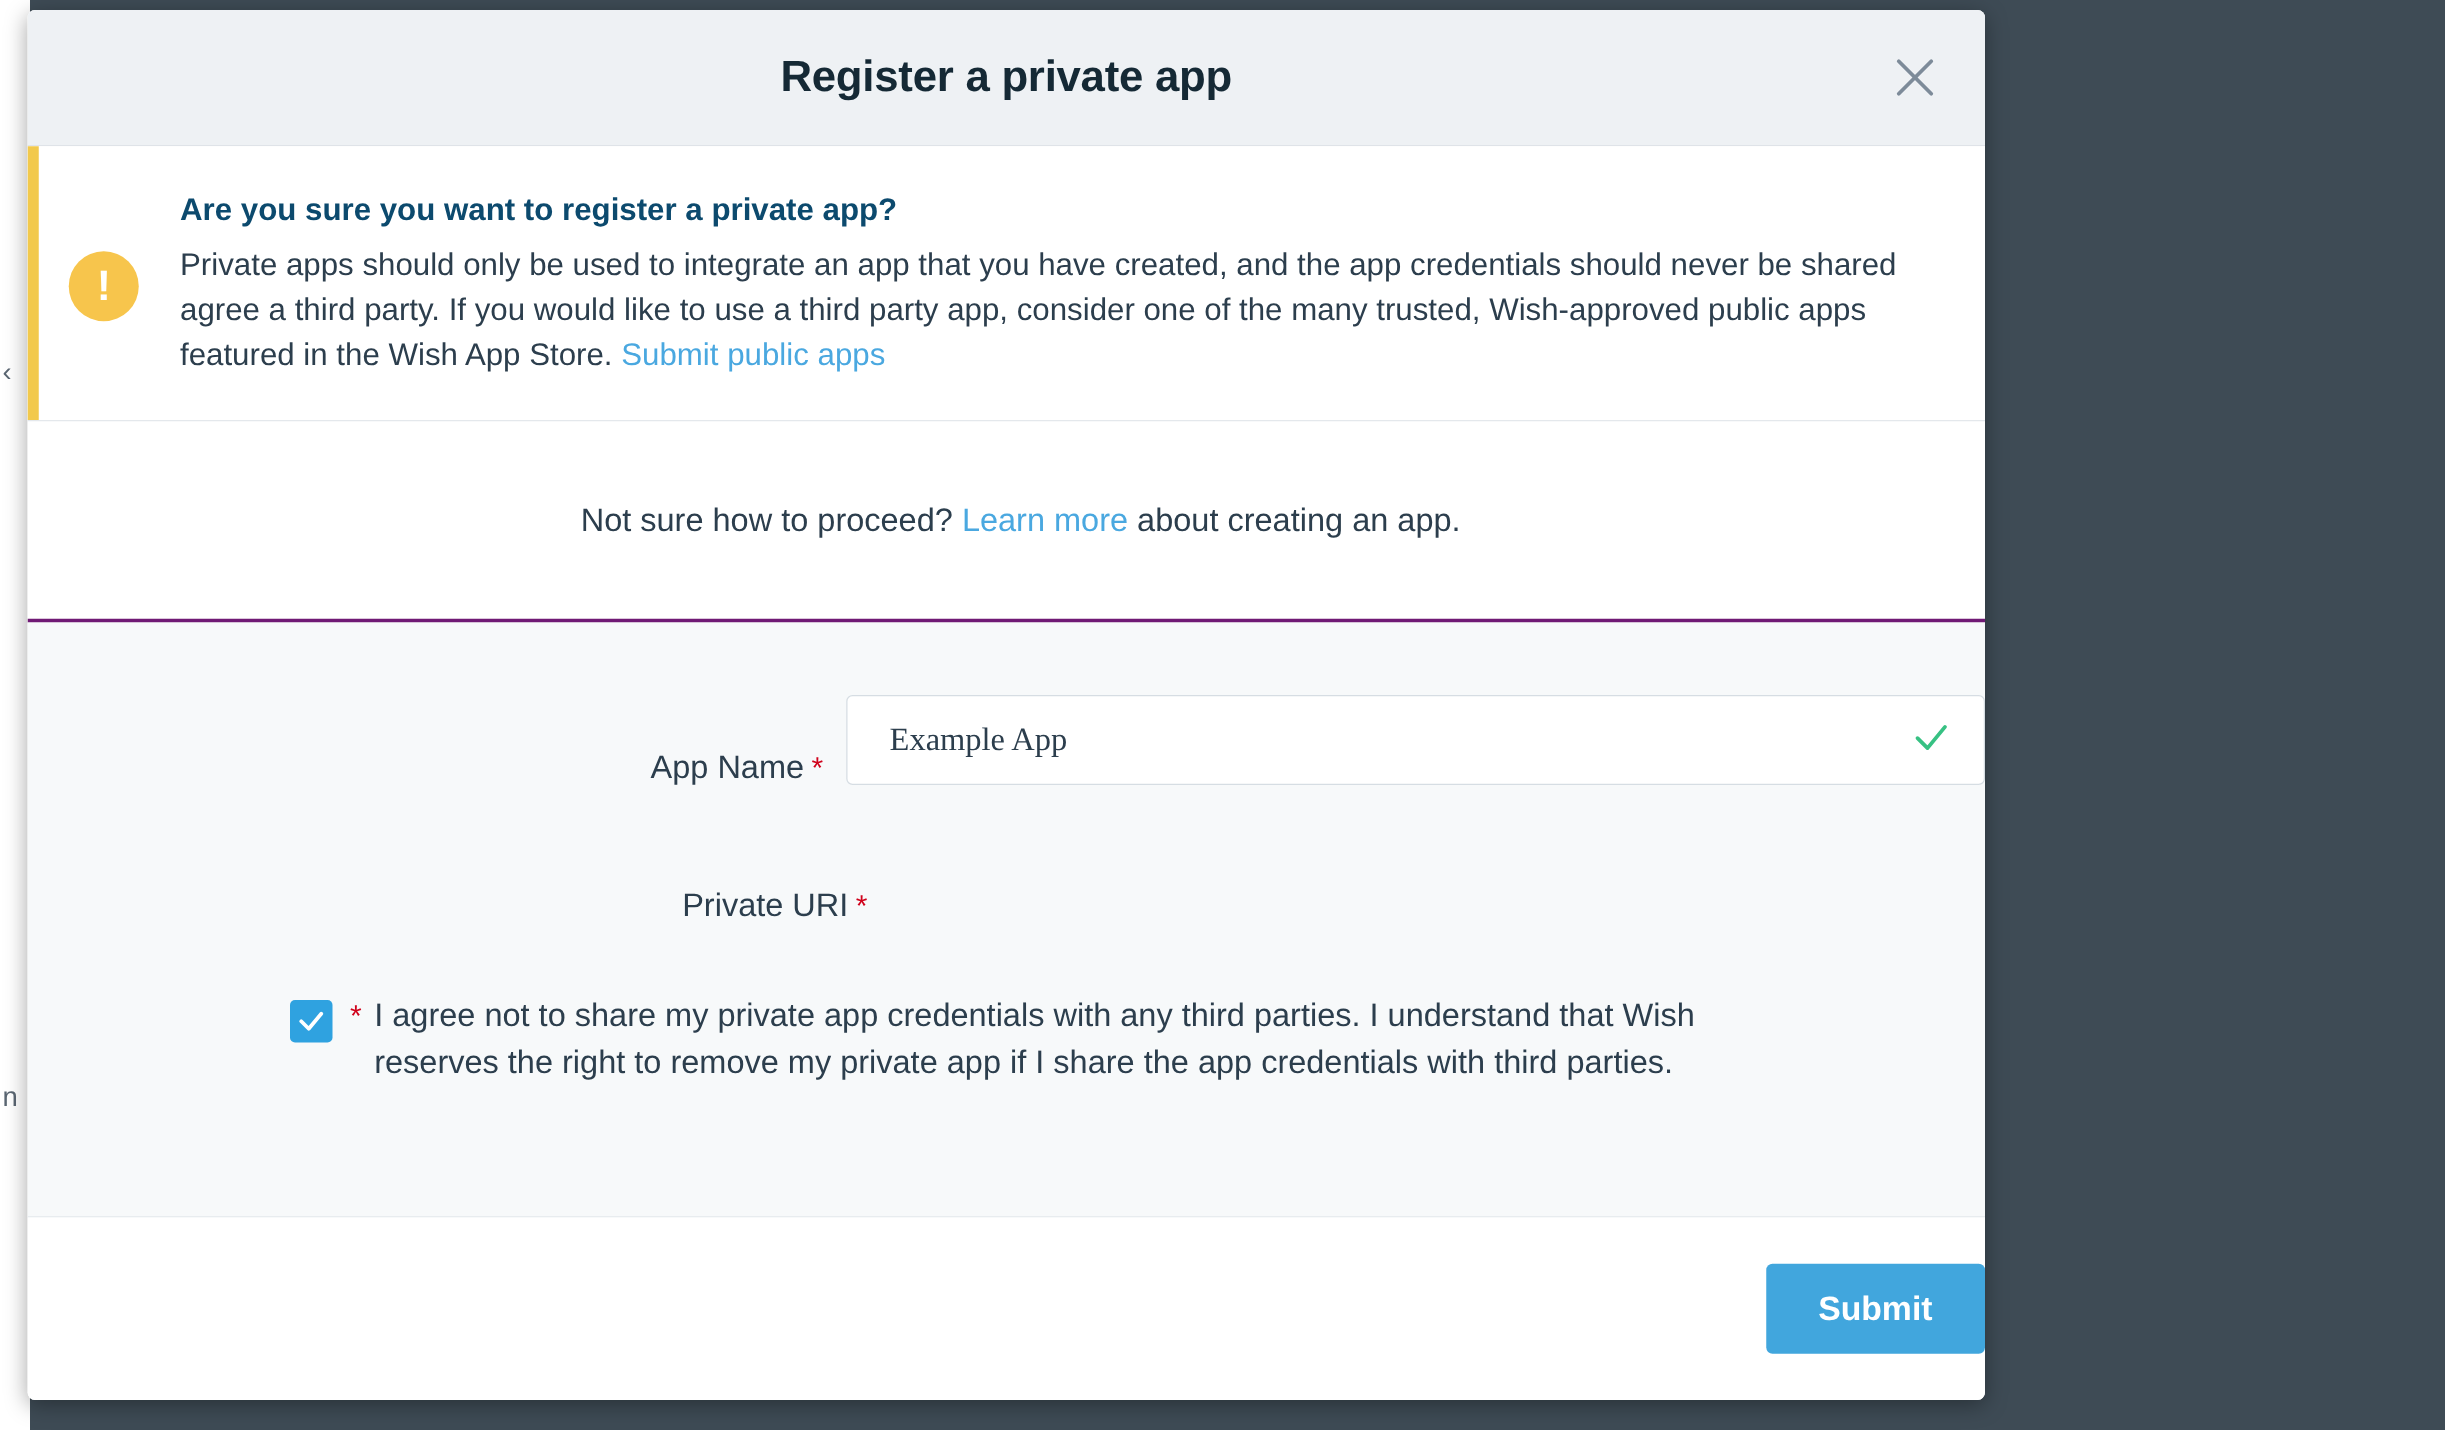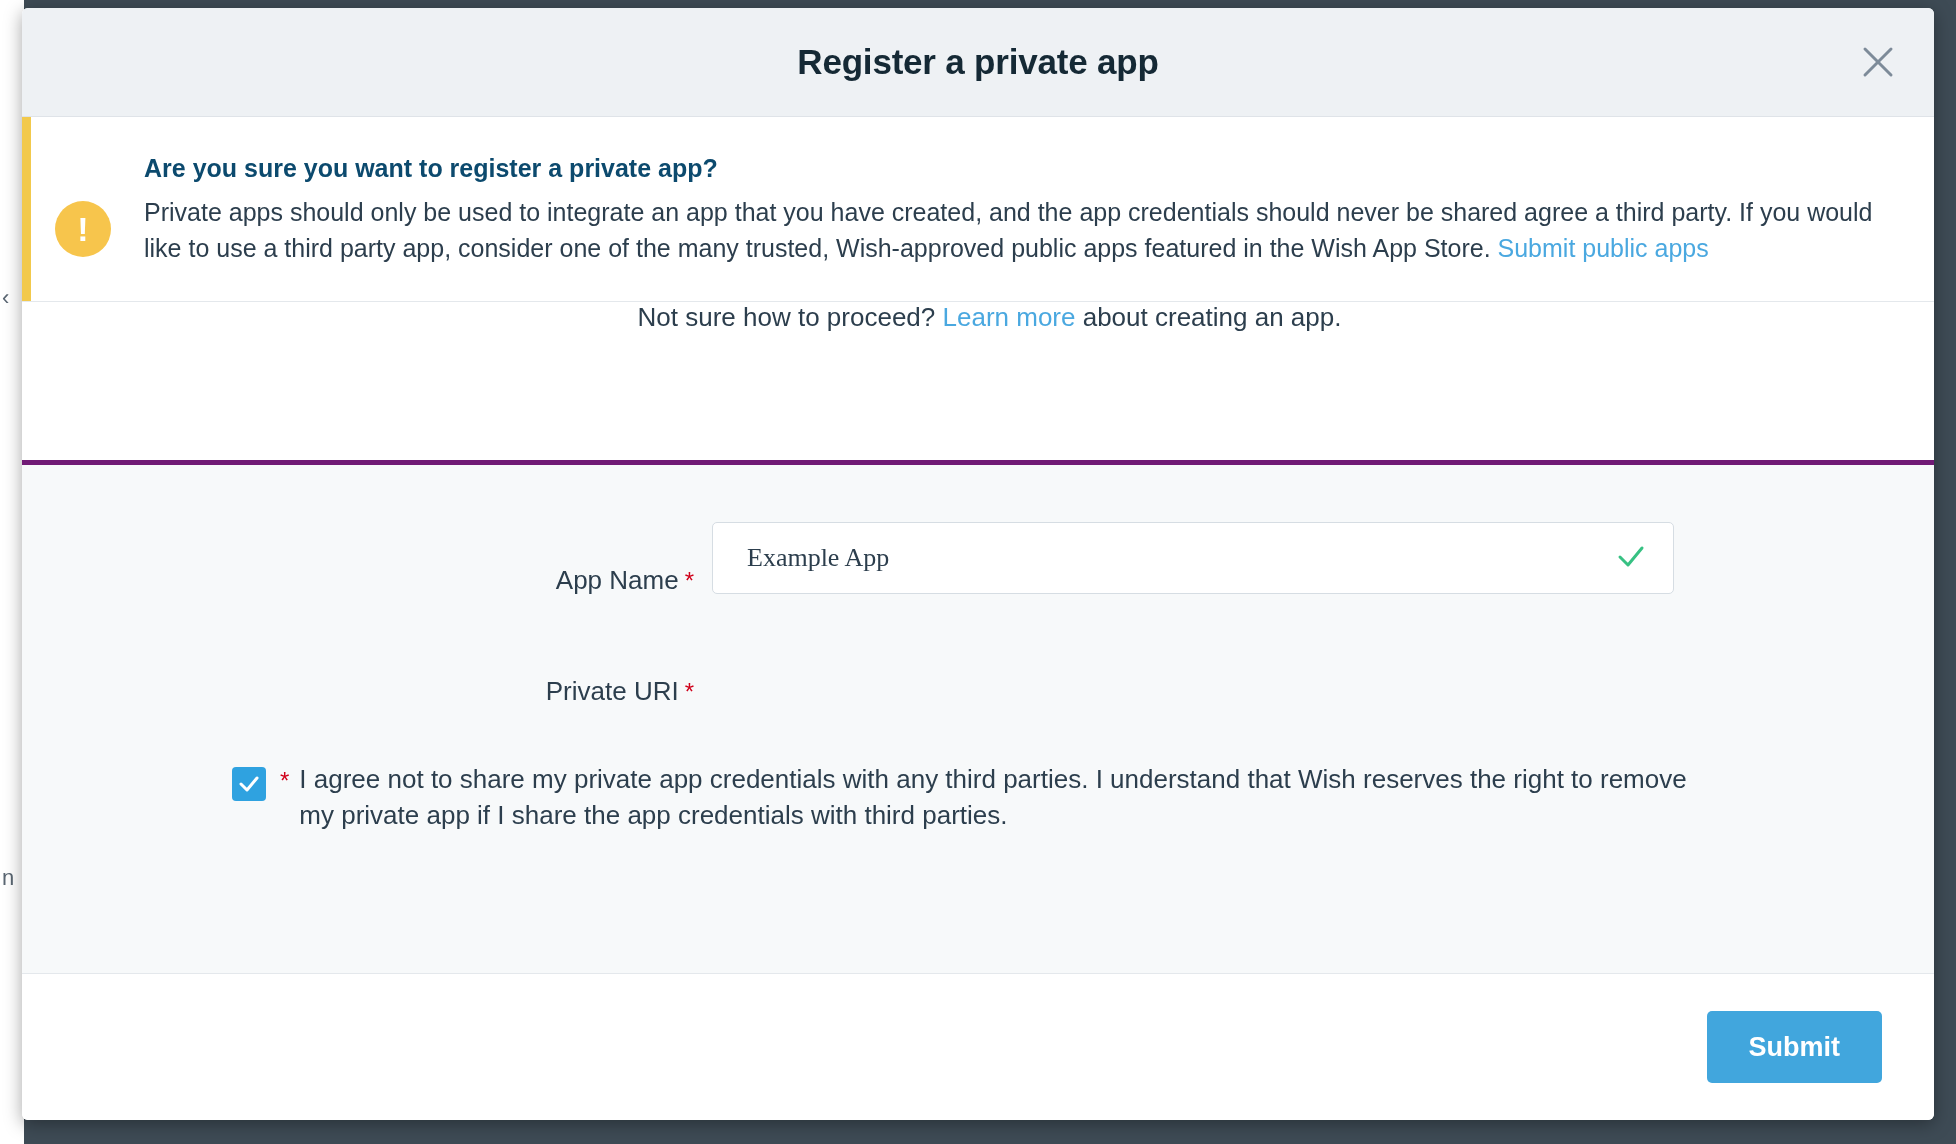--- a/index.html
+++ b/index.html
@@ -35,21 +35,21 @@
     left: 2px;
     color: #5a6672;
     font-size: 22px;
     font-family: "Liberation Sans", sans-serif;
   }
 
   .modal {
     position: absolute;
     left: 22px;
     top: 8px;
-    width: 1912px;
+    width: 1566px;
     height: 1112px;
     background: #ffffff;
     border-radius: 6px;
     box-shadow: 0 4px 18px rgba(0,0,0,0.35);
     overflow: hidden;
     display: flex;
     flex-direction: column;
   }
 
   .modal-header {
@@ -140,22 +140,23 @@
     color: #4aa8e0;
     cursor: pointer;
     text-decoration: none;
   }
 
   .proceed {
     flex: 0 0 auto;
     background: #ffffff;
     height: 158px;
     display: flex;
-    justify-content: center;
-    border-bottom: 5px solid #701a75;
+    align-items: center;
+    justify-content: center;
+    border-bottom: 3px solid #701a75;
     padding-left: 23px;
   }
   .proceed-text {
     font-size: 26px;
     color: #2c3e4d;
   }
 
   .form {
     flex: 1 1 auto;
     background: #f7f9fa;
@@ -240,21 +241,20 @@
     line-height: 1.42;
   }
 
   .footer {
     flex: 0 0 auto;
     height: 146px;
     background: #ffffff;
     display: flex;
     align-items: center;
     justify-content: flex-end;
-    padding-right: 52px;
     box-sizing: border-box;
   }
   .submit-btn {
     background: #41a6dd;
     color: #ffffff;
     font-size: 27px;
     font-weight: bold;
     border: none;
     border-radius: 5px;
     padding: 0 42px;

